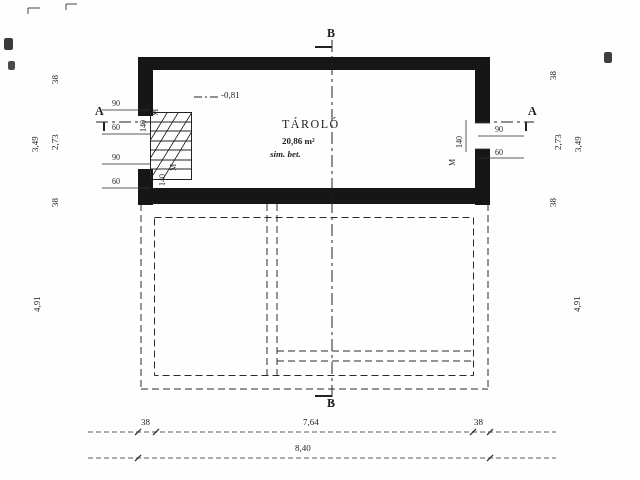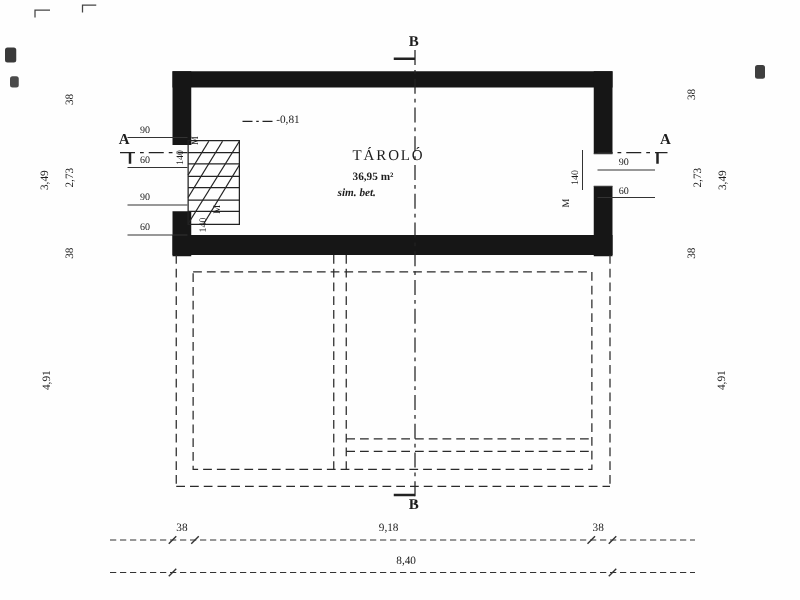--- a/index.html
+++ b/index.html
@@ -104,21 +104,21 @@
       </g>
     </g>
   </svg>
 
   <span class="lbl sec" style="left:327px;top:28px;">B</span>
   <span class="lbl sec" style="left:327px;top:398px;">B</span>
   <span class="lbl sec" style="left:95px;top:106px;">A</span>
   <span class="lbl sec" style="left:528px;top:106px;">A</span>
 
   <span class="lbl room" style="left:282px;top:119px;">TÁROLÓ</span>
-  <span class="lbl sub" style="left:282px;top:136px;">36,95 m²</span>
+  <span class="lbl sub" style="left:282px;top:136px;">20,86 m²</span>
   <span class="lbl sub" style="left:270px;top:149px;font-style:italic;">sim. bet.</span>
   <span class="lbl" style="left:221px;top:90px;">-0,81</span>
 
   <span class="lbl rot" style="left:30px;top:152px;">3,49</span>
   <span class="lbl rot" style="left:50px;top:150px;">2,73</span>
   <span class="lbl rot" style="left:50px;top:84px;">38</span>
   <span class="lbl rot" style="left:50px;top:207px;">38</span>
   <span class="lbl rot" style="left:32px;top:312px;">4,91</span>
 
   <span class="lbl rot" style="left:548px;top:80px;">38</span>
@@ -135,17 +135,17 @@
   <span class="lbl tiny" style="left:112px;top:177px;">60</span>
   <span class="lbl tiny rot" style="left:158px;top:186px;">140</span>
   <span class="lbl tiny rot" style="left:169px;top:171px;">M</span>
 
   <span class="lbl tiny rot" style="left:455px;top:148px;">140</span>
   <span class="lbl tiny" style="left:495px;top:125px;">90</span>
   <span class="lbl tiny" style="left:495px;top:148px;">60</span>
   <span class="lbl tiny rot" style="left:448px;top:166px;">M</span>
 
   <span class="lbl" style="left:141px;top:417px;">38</span>
-  <span class="lbl" style="left:303px;top:417px;">9,18</span>
+  <span class="lbl" style="left:303px;top:417px;">7,64</span>
   <span class="lbl" style="left:474px;top:417px;">38</span>
-  <span class="lbl" style="left:317px;top:443px;">8,40</span>
+  <span class="lbl" style="left:295px;top:443px;">8,40</span>
 
 </div>
 
 </body></html>

